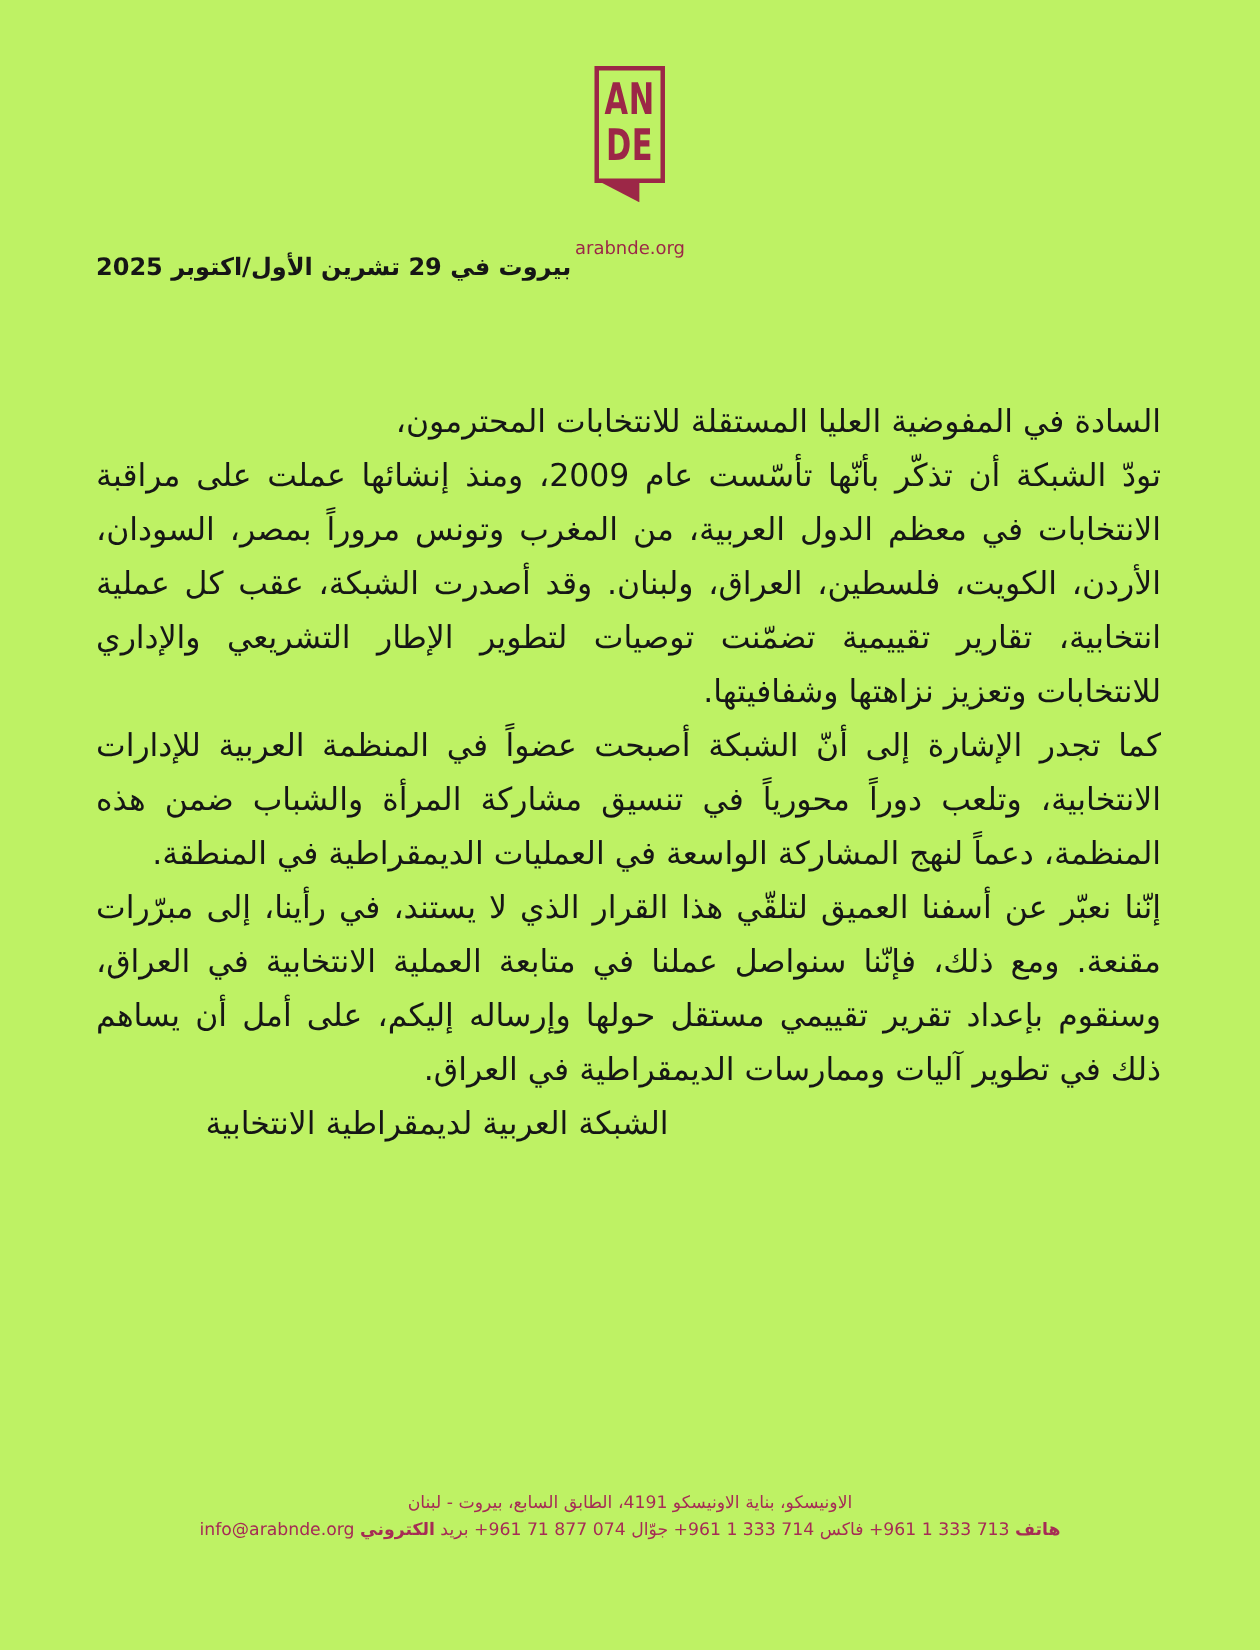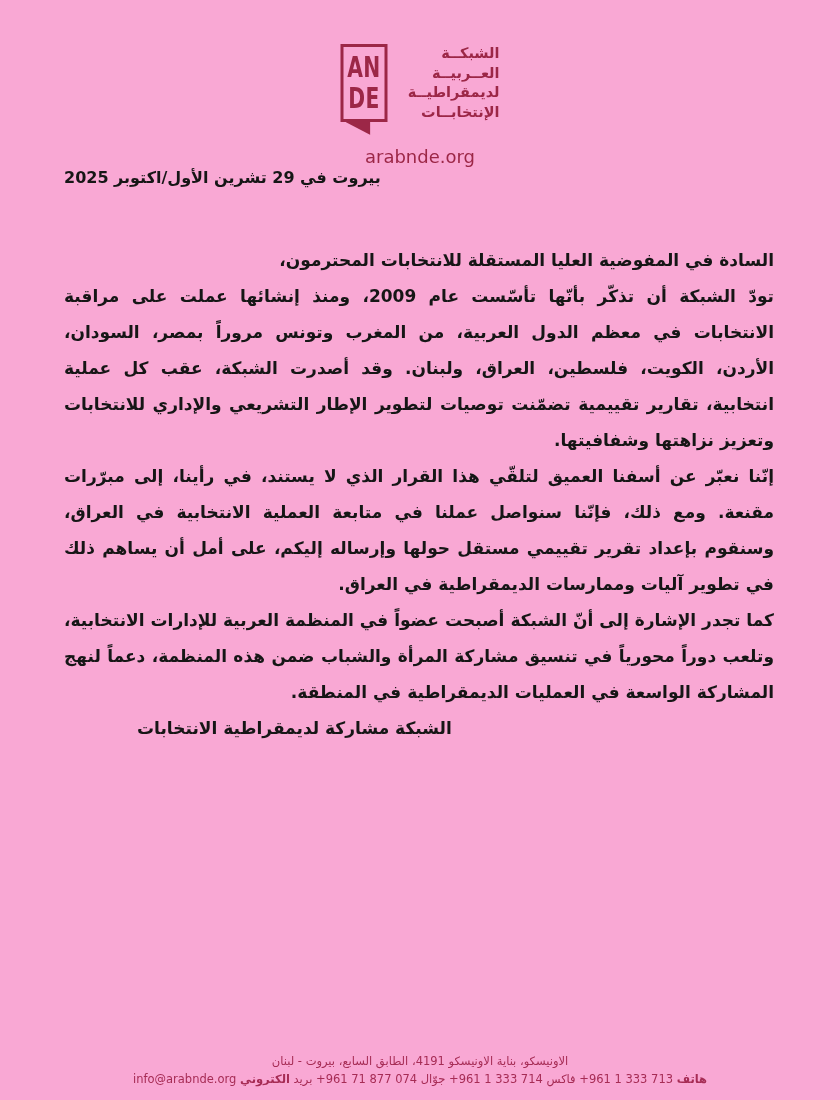--- a/index.html
+++ b/index.html
@@ -4,21 +4,21 @@
 <style>
   :root{
     --brand:#9c2747;
     --footer:#a62c55;
     --ink:#161616;
   }
   html,body{margin:0;padding:0;background:#ffffff;}
   .page{
     position:relative;
     width:840px;height:1100px;
-    background:#f9a8d4;
+    background:#bef264;
     overflow:hidden;
     font-family:"DejaVu Sans",sans-serif;
     color:var(--ink);
   }
 
   
   .logo{
     position:absolute;top:44px;left:50%;transform:translateX(-50%);
     display:flex;flex-direction:column;align-items:center;
   }
@@ -40,44 +40,44 @@
     background:var(--brand);
     clip-path:polygon(0 0,100% 0,100% 100%);
   }
   .logo-arabic{
     direction:rtl;text-align:right;
     color:var(--brand);font-weight:bold;
     font-size:14.5px;line-height:19.5px;
     width:102px;white-space:nowrap;
   }
   .logo-url{
-    margin-top:11px;color:var(--brand);
-    font-size:18px;direction:ltr;
+    margin-top:23px;color:var(--brand);
+    font-size:12px;direction:ltr;
   }
 
   
   .date{
     position:absolute;top:160px;left:64px;
     direction:rtl;font-weight:bold;
     font-size:16px;line-height:36px;white-space:nowrap;
   }
 
   
   .letter-body{
-    position:absolute;top:242px;right:66px;left:64px;
+    position:absolute;top:263px;right:66px;left:64px;
     direction:rtl;
-    font-size:17px;font-weight:bold;line-height:36px;
+    font-size:21px;font-weight:normal;line-height:36px;
   }
   .letter-body p{margin:0;text-align:justify;}
   .letter-body p.plain{text-align:right;}
   .letter-body p.signature{text-align:left;padding-left:73px;}
 
   
   .footer{
-    position:absolute;top:1052px;left:0;right:0;
+    position:absolute;top:992px;left:0;right:0;
     text-align:center;direction:rtl;
     color:var(--footer);
     font-size:11.5px;line-height:18px;
   }
   .footer .b{font-weight:bold;margin-top:44px;}
   .ltr{direction:ltr;unicode-bidi:isolate;}
 </style>
 </head>
 <body>
 
@@ -87,38 +87,32 @@
     <div class="logo-row">
       <div class="logo-mark">
         <div class="logo-box">
           <div class="monogram">
             <span>AN</span>
             <span>DE</span>
           </div>
         </div>
         <div class="logo-tail"></div>
       </div>
-      <div class="logo-arabic">
-        <div>الشبكــة</div>
-        <div>العــربيــة</div>
-        <div>لديمقراطيــة</div>
-        <div>الإنتخابــات</div>
-      </div>
     </div>
     <div class="logo-url">arabnde.org</div>
   </div>
 
   <div class="date">بيروت في 29 تشرين الأول/اكتوبر 2025</div>
 
   <div class="letter-body">
     <p class="plain">السادة في المفوضية العليا المستقلة للانتخابات المحترمون،</p>
     <p>تودّ الشبكة أن تذكّر بأنّها تأسّست عام 2009، ومنذ إنشائها عملت على مراقبة الانتخابات في معظم الدول العربية، من المغرب وتونس مروراً بمصر، السودان، الأردن، الكويت، فلسطين، العراق، ولبنان. وقد أصدرت الشبكة، عقب كل عملية انتخابية، تقارير تقييمية تضمّنت توصيات لتطوير الإطار التشريعي والإداري للانتخابات وتعزيز نزاهتها وشفافيتها.</p>
+    <p>كما تجدر الإشارة إلى أنّ الشبكة أصبحت عضواً في المنظمة العربية للإدارات الانتخابية، وتلعب دوراً محورياً في تنسيق مشاركة المرأة والشباب ضمن هذه المنظمة، دعماً لنهج المشاركة الواسعة في العمليات الديمقراطية في المنطقة.</p>
     <p>إنّنا نعبّر عن أسفنا العميق لتلقّي هذا القرار الذي لا يستند، في رأينا، إلى مبرّرات مقنعة. ومع ذلك، فإنّنا سنواصل عملنا في متابعة العملية الانتخابية في العراق، وسنقوم بإعداد تقرير تقييمي مستقل حولها وإرساله إليكم، على أمل أن يساهم ذلك في تطوير آليات وممارسات الديمقراطية في العراق.</p>
-    <p>كما تجدر الإشارة إلى أنّ الشبكة أصبحت عضواً في المنظمة العربية للإدارات الانتخابية، وتلعب دوراً محورياً في تنسيق مشاركة المرأة والشباب ضمن هذه المنظمة، دعماً لنهج المشاركة الواسعة في العمليات الديمقراطية في المنطقة.</p>
-    <p class="signature">الشبكة مشاركة لديمقراطية الانتخابات</p>
+    <p class="signature">الشبكة العربية لديمقراطية الانتخابية</p>
   </div>
 
   <div class="footer">
     <div>الاونيسكو، بناية الاونيسكو 4191، الطابق السابع، بيروت - لبنان</div>
     <div>
       <span class="b">هاتف</span>
       <span class="ltr">+961 1 333 713</span>
       <span>فاكس</span>
       <span class="ltr">+961 1 333 714</span>
       <span>جوّال</span>

